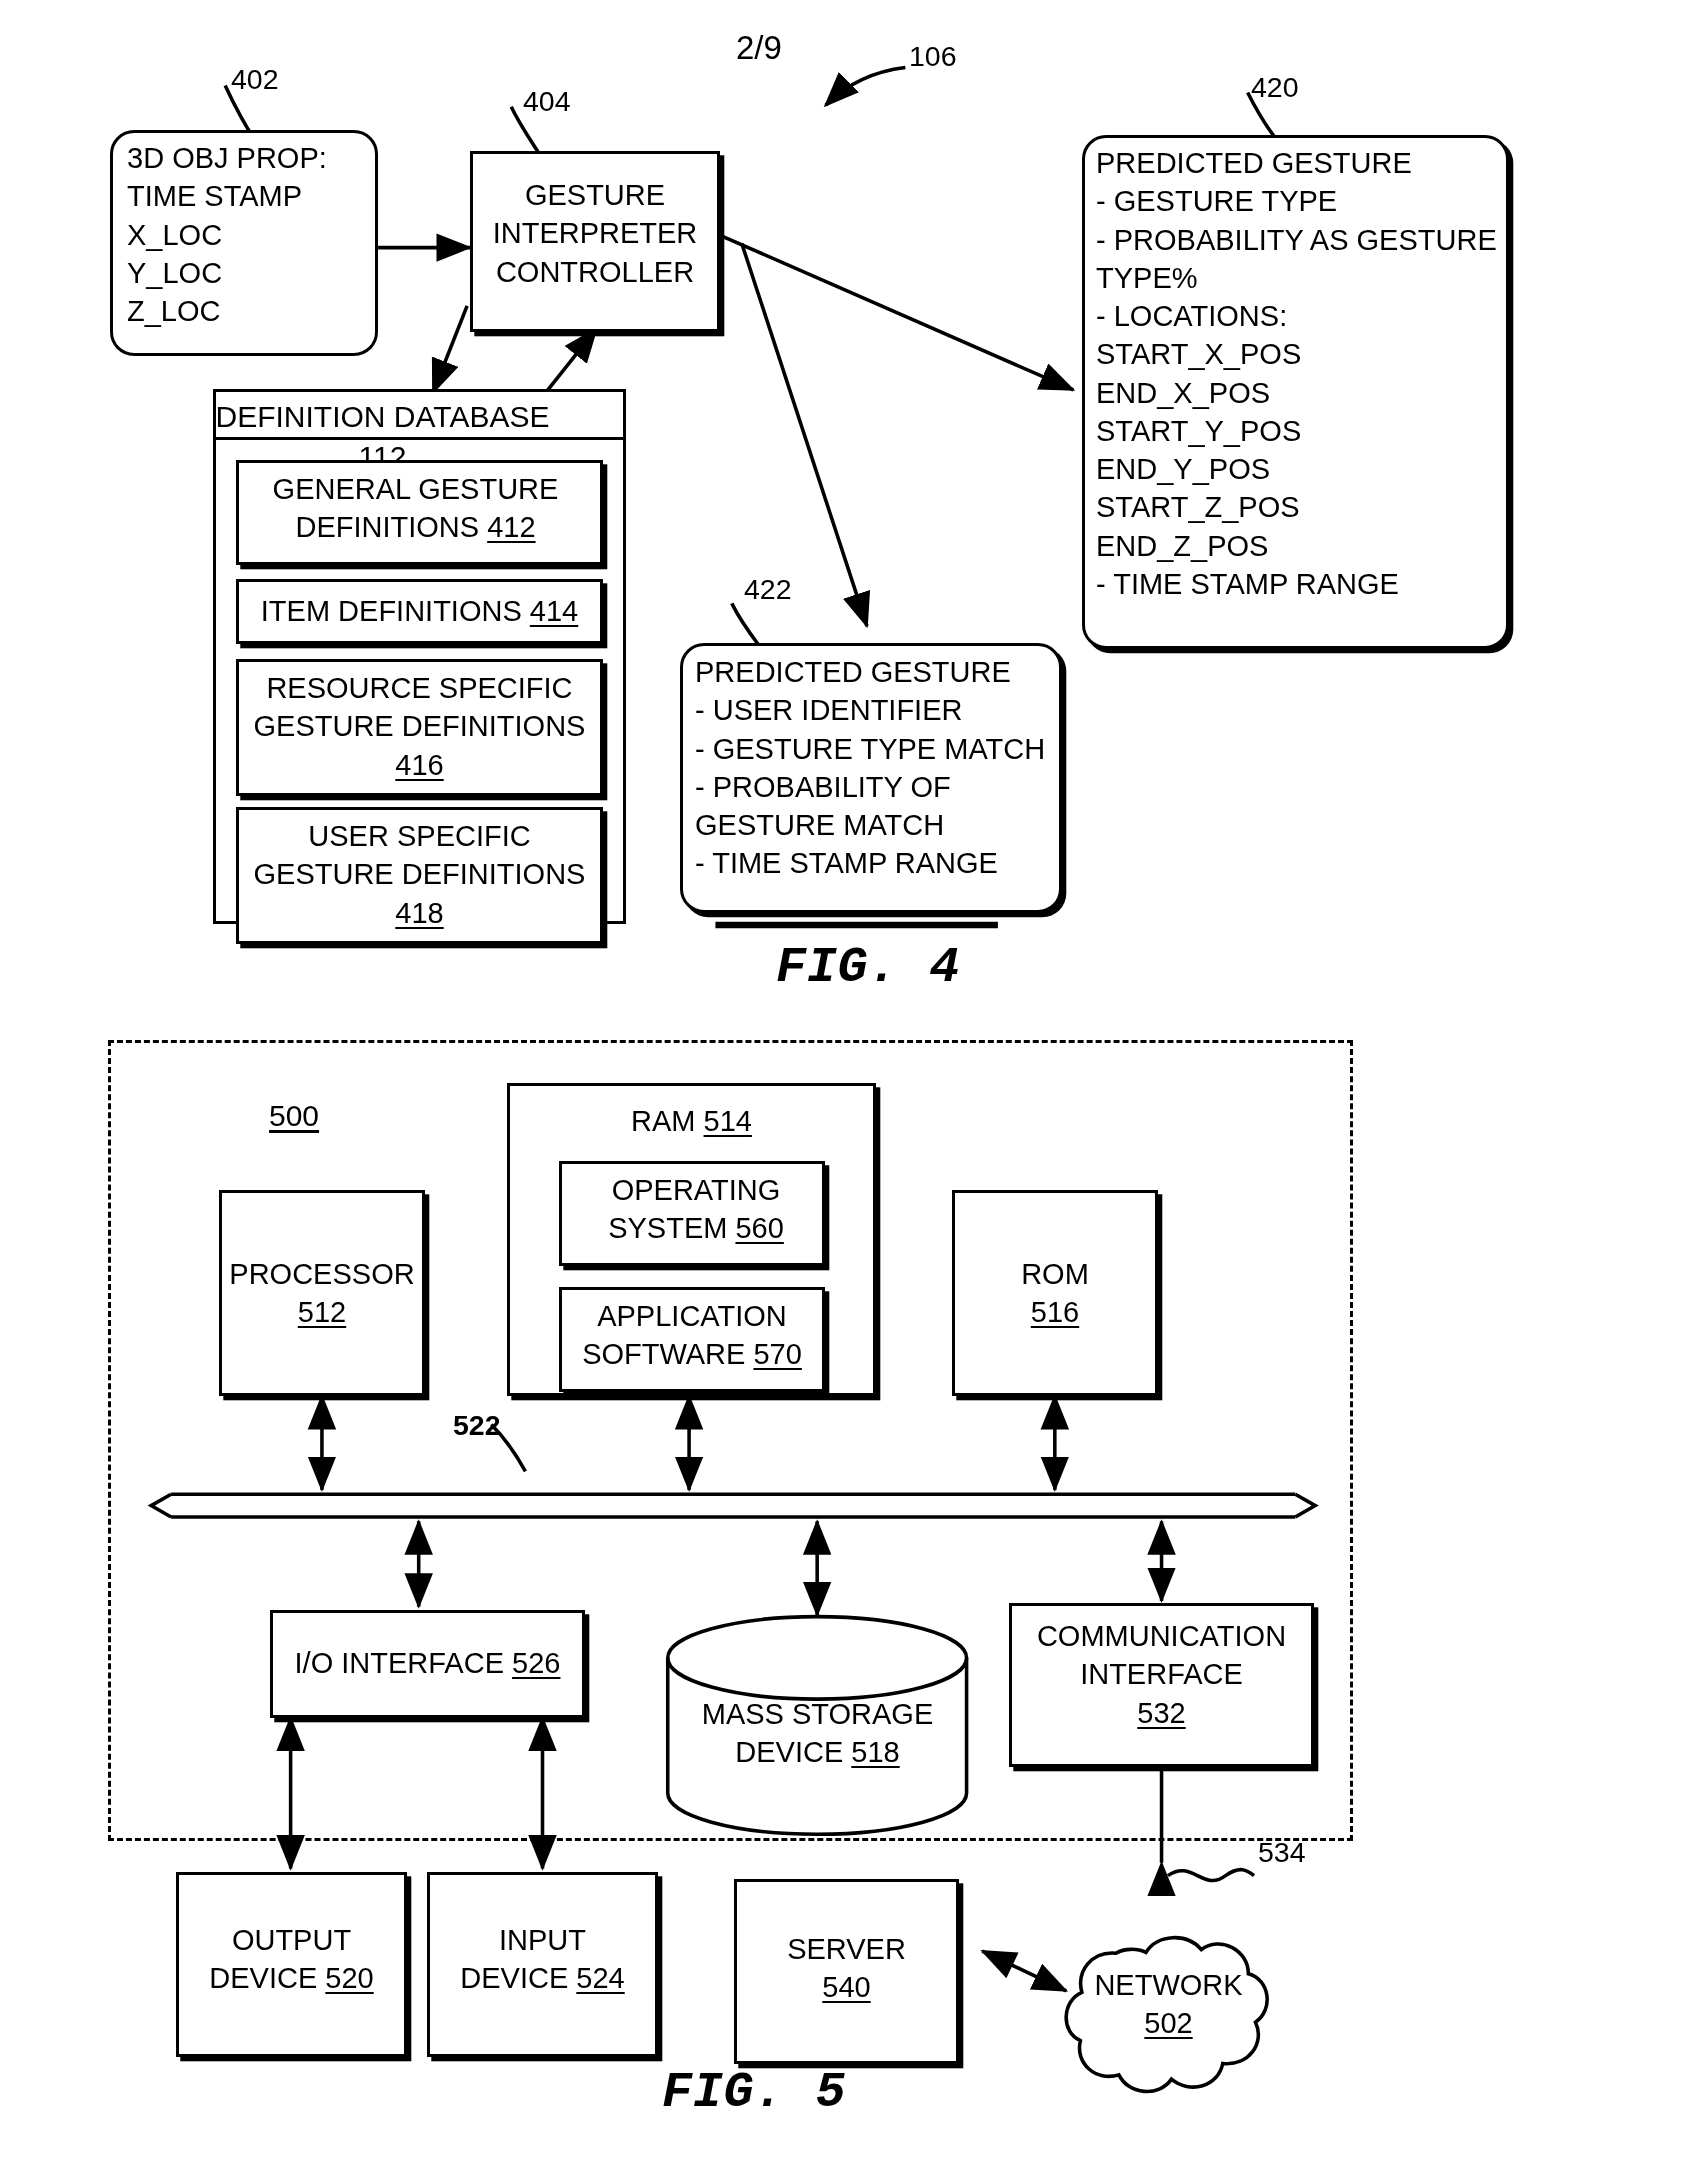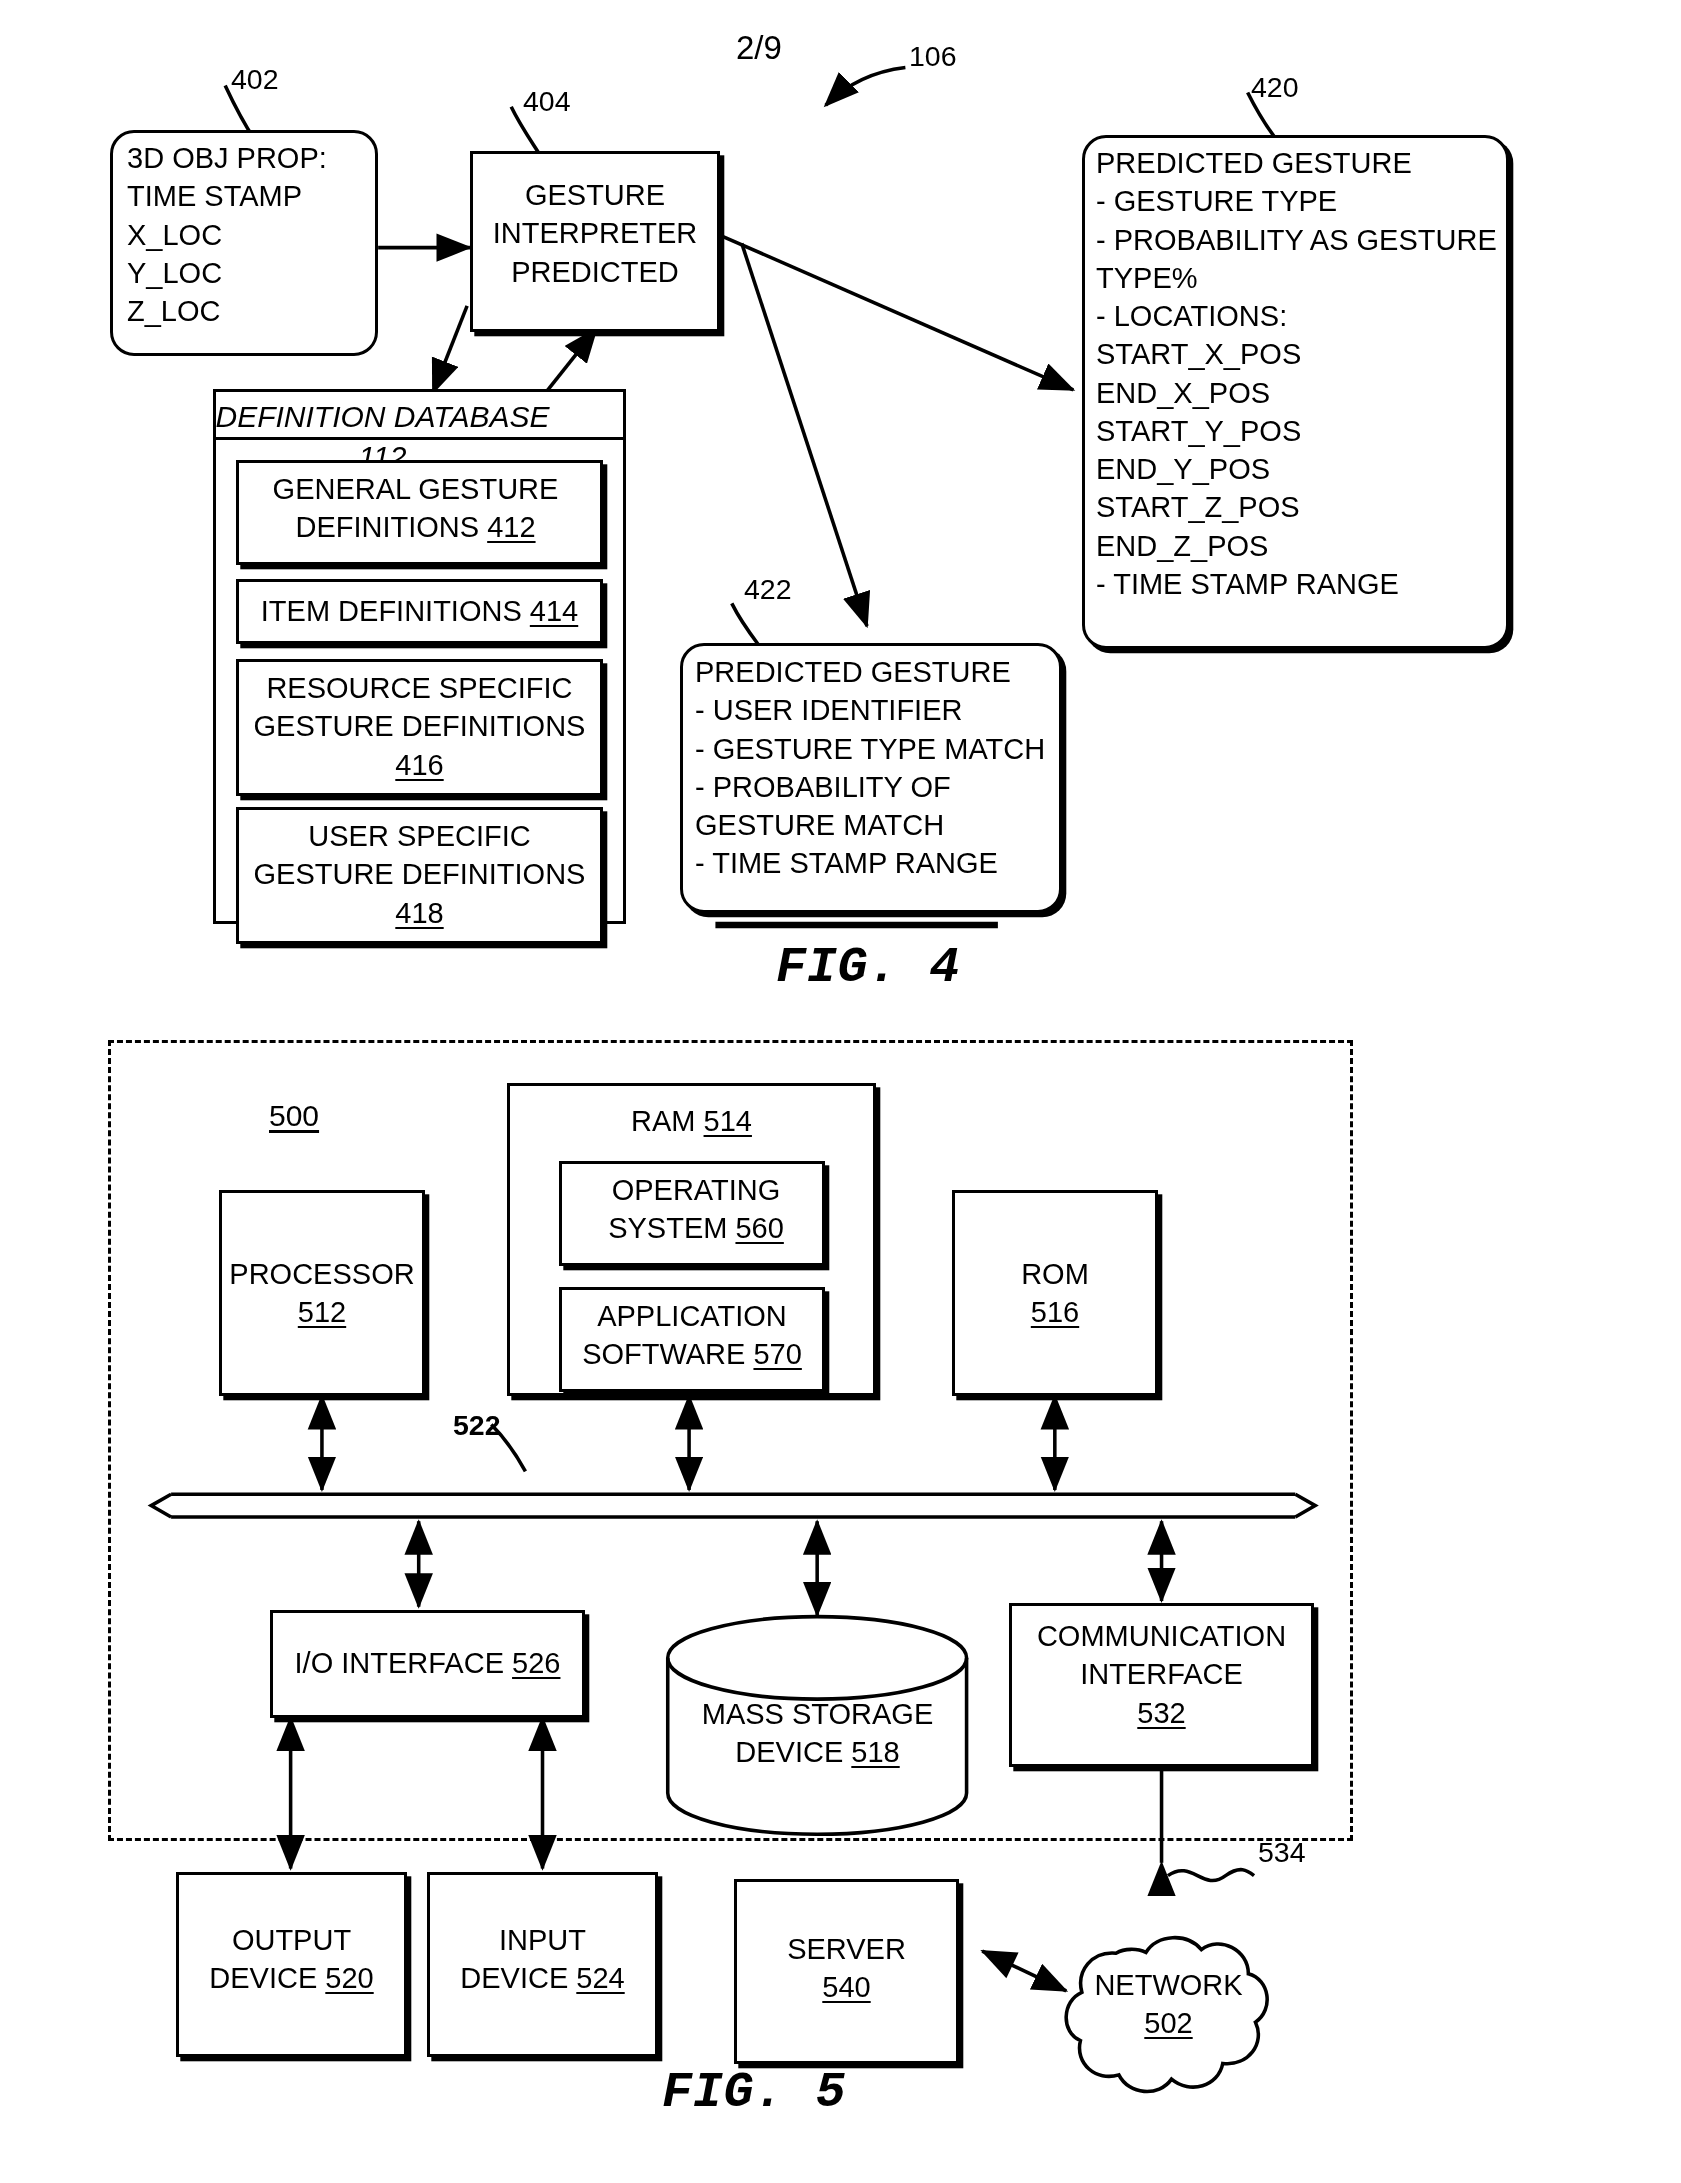--- a/index.html
+++ b/index.html
@@ -185,25 +185,25 @@
   <div class="boxtext left" style="left:127px; top:139px; width:249px;">3D OBJ PROP:
 TIME STAMP
 X_LOC
 Y_LOC
 Z_LOC</div>
 
   <div class="ref" style="left:523px; top:85px;">404</div>
   <div class="box shadow" style="left:470px; top:151px; width:250px; height:181px;"></div>
   <div class="boxtext center" style="left:470px; top:176px; width:250px;">GESTURE
 INTERPRETER
-PREDICTED</div>
+CONTROLLER</div>
 
   <div class="box" style="left:213px; top:389px; width:413px; height:535px;"></div>
   <div class="box" style="left:213px; top:389px; width:413px; height:51px;"></div>
-  <div class="boxtext center" style="left:213px; top:397px; width:339px; font-size:30px;font-style:italic;"><span>DEFINITION DATABASE </span><span class="u">112</span></div>
+  <div class="boxtext center" style="left:213px; top:397px; width:339px; font-size:30px;"><span>DEFINITION DATABASE </span><span class="u">112</span></div>
 
   <div class="box shadow" style="left:236px; top:460px; width:367px; height:105px;"></div>
   <div class="boxtext center" style="left:232px; top:470px; width:367px;"><span>GENERAL GESTURE
 DEFINITIONS </span><span class="u">412</span></div>
 
   <div class="box shadow" style="left:236px; top:579px; width:367px; height:65px;"></div>
   <div class="boxtext center" style="left:236px; top:592px; width:367px;"><span>ITEM DEFINITIONS </span><span class="u">414</span></div>
 
   <div class="box shadow" style="left:236px; top:659px; width:367px; height:137px;"></div>
   <div class="boxtext center" style="left:236px; top:669px; width:367px;"><span>RESOURCE SPECIFIC

